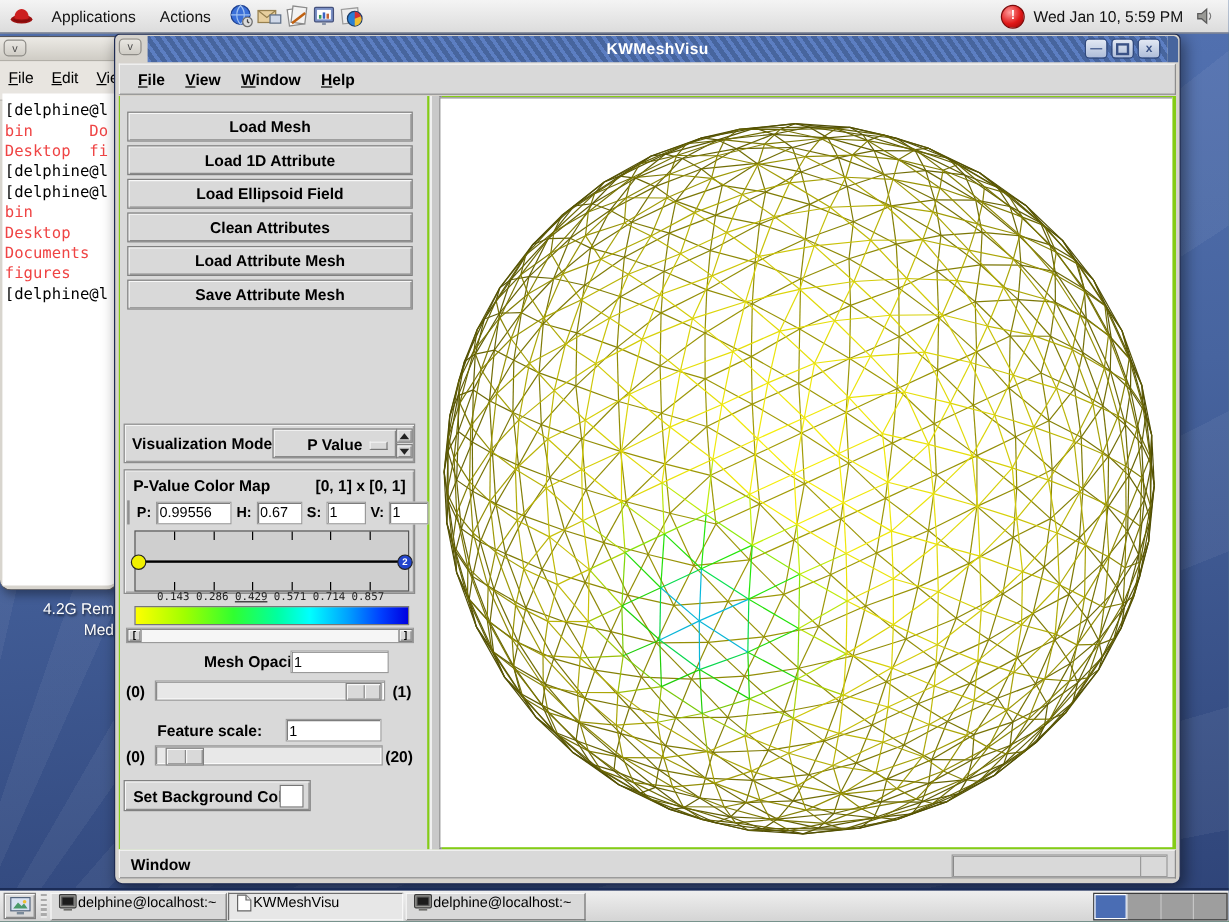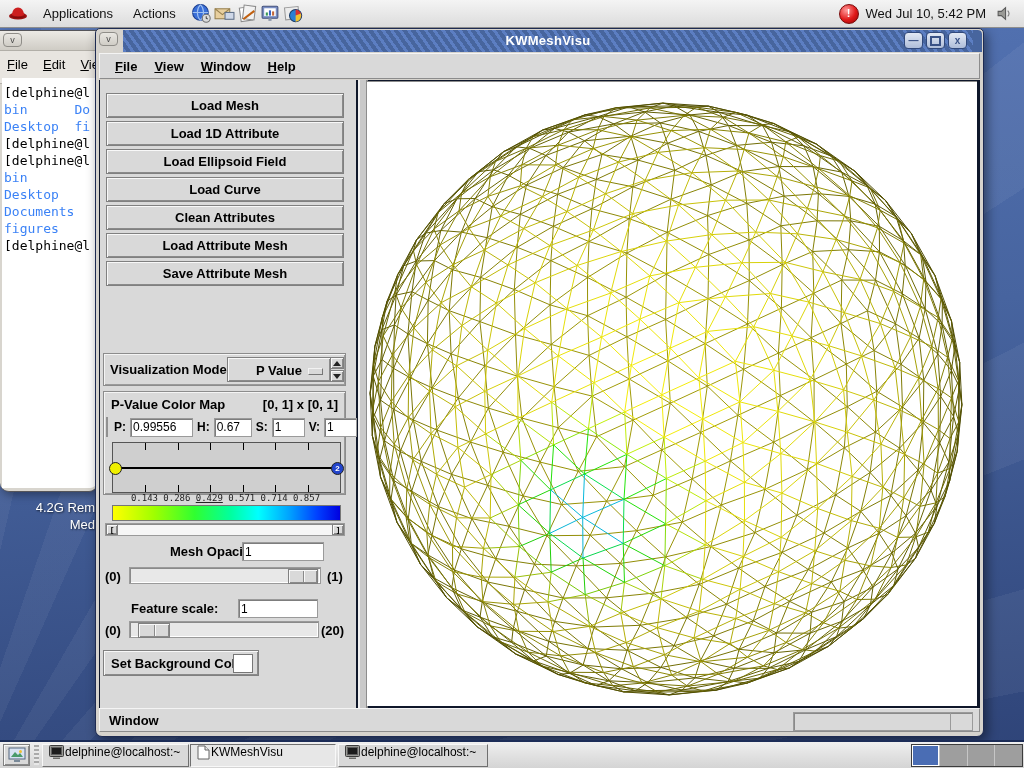--- a/index.html
+++ b/index.html
@@ -40,21 +40,21 @@
     border-bottom:1px solid #b2afa8;position:relative;border-radius:0 3px 0 0;}
   .shadebtn{position:absolute;left:3px;top:2px;width:19px;height:14px;border-radius:4px;
     background:linear-gradient(#e9e7e2,#d0cdc6);border:1px solid #8f8d88;
     font-size:9px;line-height:12px;text-align:center;color:#4a4a4a;padding:0;}
   .term-menu{height:26px;background:#e8e5e0;border-bottom:1px solid #b5b2ac;
     display:flex;gap:15px;padding:6px 0 0 7px;font-size:13px;overflow:hidden;white-space:nowrap;}
   .term-body{position:absolute;top:47px;bottom:3px;left:2px;right:0;background:#fff;
     border-radius:0 0 7px 0;overflow:hidden;
     font-family:"DejaVu Sans Mono","Liberation Mono",monospace;
     font-size:13px;line-height:17px;padding:6px 0 0 2px;white-space:pre;color:#000;}
-  .tline.blue{color:#3b82f6;}
+  .tline.blue{color:#ef4444;}
 
   
   .app{position:absolute;left:95px;top:28px;width:887px;height:707px;z-index:4;
     background:#d6d3cd;border:1px solid #1e2b52;border-radius:5px 5px 7px 7px;
     box-shadow:3px 4px 12px rgba(0,0,0,.45);}
   .app-title{position:absolute;left:1px;top:1px;right:1px;height:22px;
     border-radius:4px 4px 0 0;overflow:hidden;display:flex;}
   .cap-l{width:26px;background:#d6d3cd;position:relative;}
   .stripes{flex:1;position:relative;
     background:repeating-linear-gradient(55deg,#5c7ec2 0 3px,#47659e 3px 7px);}
@@ -65,21 +65,21 @@
     background:linear-gradient(#e3e9f4,#aebdd9);border:1px solid #31497c;
     color:#3a5286;font-size:10px;font-weight:bold;line-height:14px;text-align:center;}
   .maxglyph{display:inline-block;width:7px;height:6px;border:2px solid #3a5286;margin-top:3px;}
   .cap-r{width:9px;background:#47659e;border-radius:0 4px 0 0;}
 
   .app-menu{position:absolute;left:3px;top:24px;right:3px;height:26px;background:#d9d9d9;
     border:1px solid;border-color:#f4f4f4 #8c8c8c #8c8c8c #f4f4f4;
     display:flex;gap:17px;padding:5px 0 0 15px;font-size:13px;font-weight:bold;box-sizing:border-box;}
   .mitem{cursor:default;}
 
-  .app-content{position:absolute;left:3px;top:51px;width:881px;height:628px;background:#0f172a;}
+  .app-content{position:absolute;left:3px;top:51px;width:881px;height:628px;background:#84cc16;}
   .panel{position:absolute;left:1px;top:0;width:256px;height:100%;background:#d9d9d9;}
 
   .loadbtns{position:absolute;left:6px;top:13px;width:238px;display:flex;flex-direction:column;gap:3px;}
   .wbtn{height:25px;font-weight:bold;font-size:13px;}
 
   .vizframe{position:absolute;left:3px;top:273px;width:243px;height:33px;background:#d9d9d9;
     border:1px solid #8c8c8c;box-shadow:inset 1px 1px 0 #f4f4f4, inset -1px -1px 0 #9a9a9a;box-sizing:border-box;}
   .vizlabel{position:absolute;left:6px;top:8px;font-weight:bold;font-size:13px;}
   .dropdown{position:absolute;left:123px;top:3px;width:104px;height:25px;
     font-weight:bold;font-size:13px;text-align:center;line-height:23px;position:absolute;}
@@ -206,21 +206,20 @@
       <span class="mitem"><span class="u">H</span>elp</span>
     </div>
 
   <div class="app-content">
     <div class="panel">
 
       <div class="loadbtns" id="load-buttons">
           <button class="btn3d wbtn">Load Mesh</button>
           <button class="btn3d wbtn">Load 1D Attribute</button>
           <button class="btn3d wbtn">Load Ellipsoid Field</button>
-          <button class="btn3d wbtn">Load Curve</button>
           <button class="btn3d wbtn">Clean Attributes</button>
           <button class="btn3d wbtn">Load Attribute Mesh</button>
           <button class="btn3d wbtn">Save Attribute Mesh</button>
         </div>
 
       <div class="vizframe">
         <span class="vizlabel">Visualization Mode:</span>
         <button class="btn3d dropdown">
           <span>P Value</span>
           <span class="odash"></span>
@@ -2279,21 +2278,21 @@
   <span class="picon">
     <svg width="21" height="21" viewBox="0 0 20 20">
         <rect x="2" y="4" width="13" height="11.5" fill="#ececec" stroke="#9a9a9a" transform="rotate(-6 8 10)"></rect>
         <circle cx="12" cy="12" r="5.8" fill="#2a7fd4" stroke="#1d3d66"></circle>
         <path d="M12 12V6.2A5.8 5.8 0 0117 14z" fill="#d83030"></path>
         <path d="M12 12l5-2A5.8 5.8 0 0112 17.8z" fill="#f0c030"></path>
       </svg>
   </span>
   <div class="clockarea">
     <span class="redball">!</span>
-    <span>Wed Jul 10,  5:42 PM</span>
+    <span>Wed Jan 10,  5:59 PM</span>
     <span class="picon">
       <svg width="17" height="17" viewBox="0 0 16 16">
           <path d="M2 6h3l4-3.5v11L5 10H2z" fill="#9a9a96" stroke="#5a5a5a"></path>
           <path d="M11 5.2a4.2 4.2 0 010 5.6" fill="none" stroke="#7a7a7a"></path>
         </svg>
     </span>
   </div>
 </div>
 
 <div class="taskbar">

